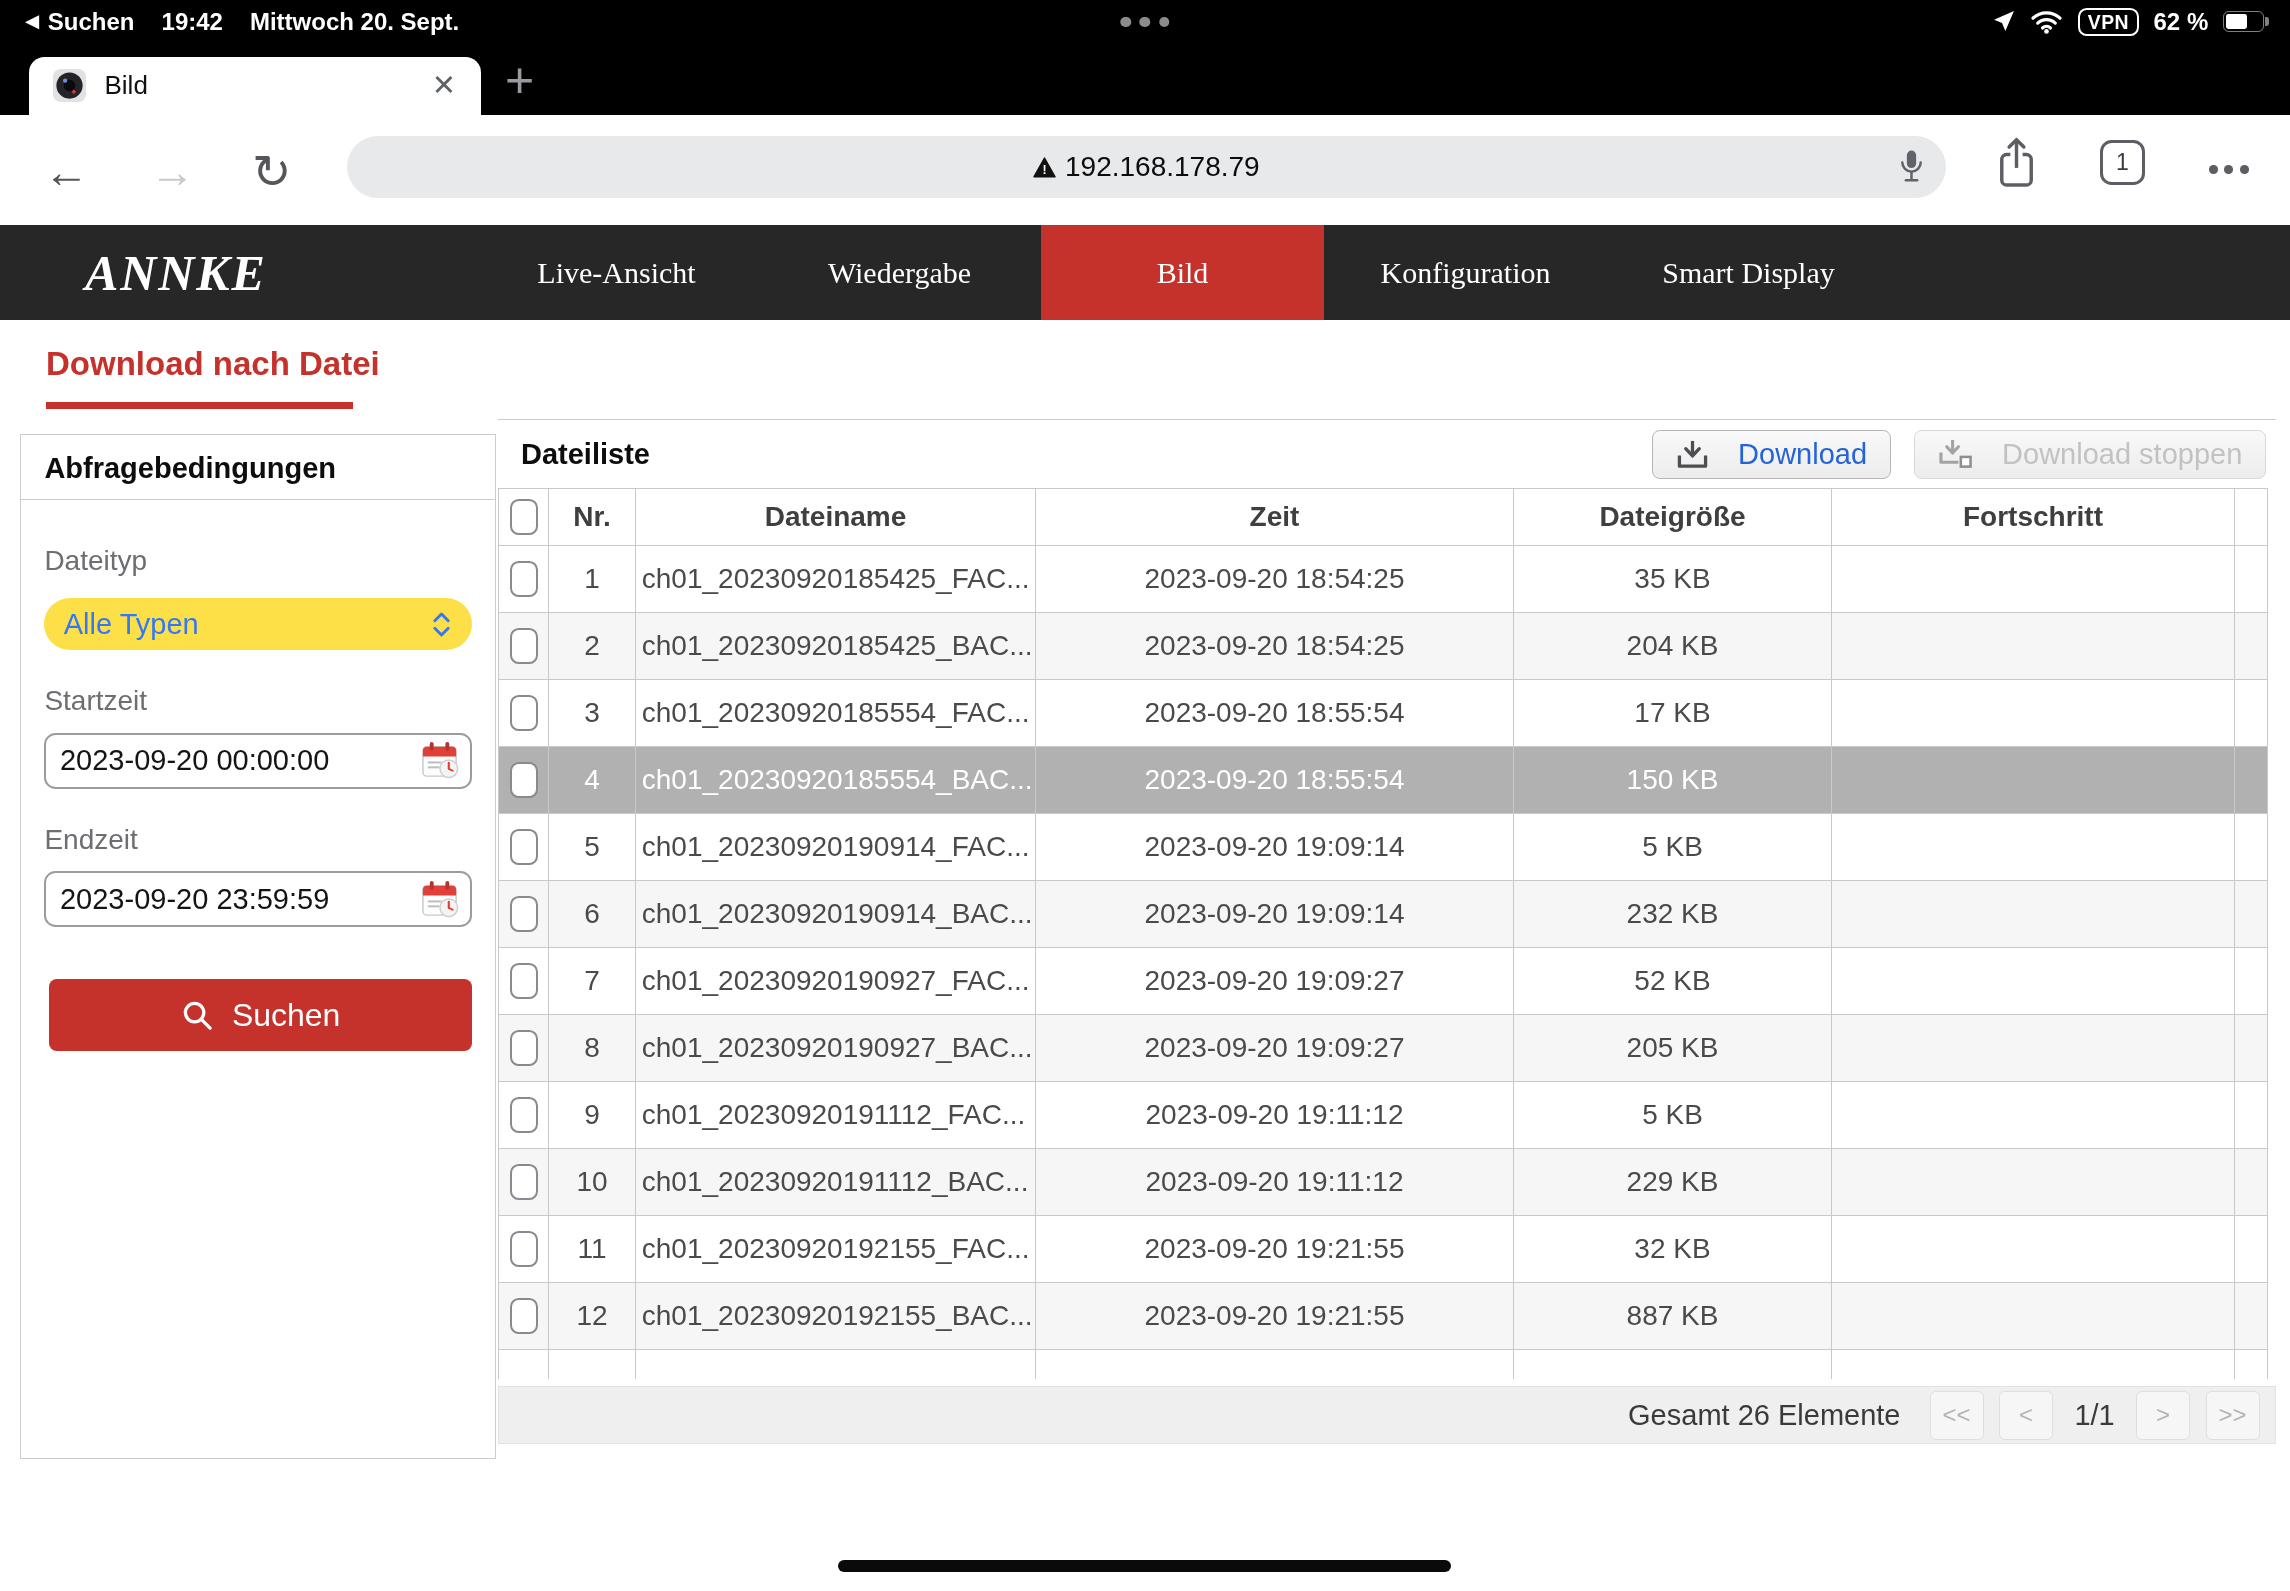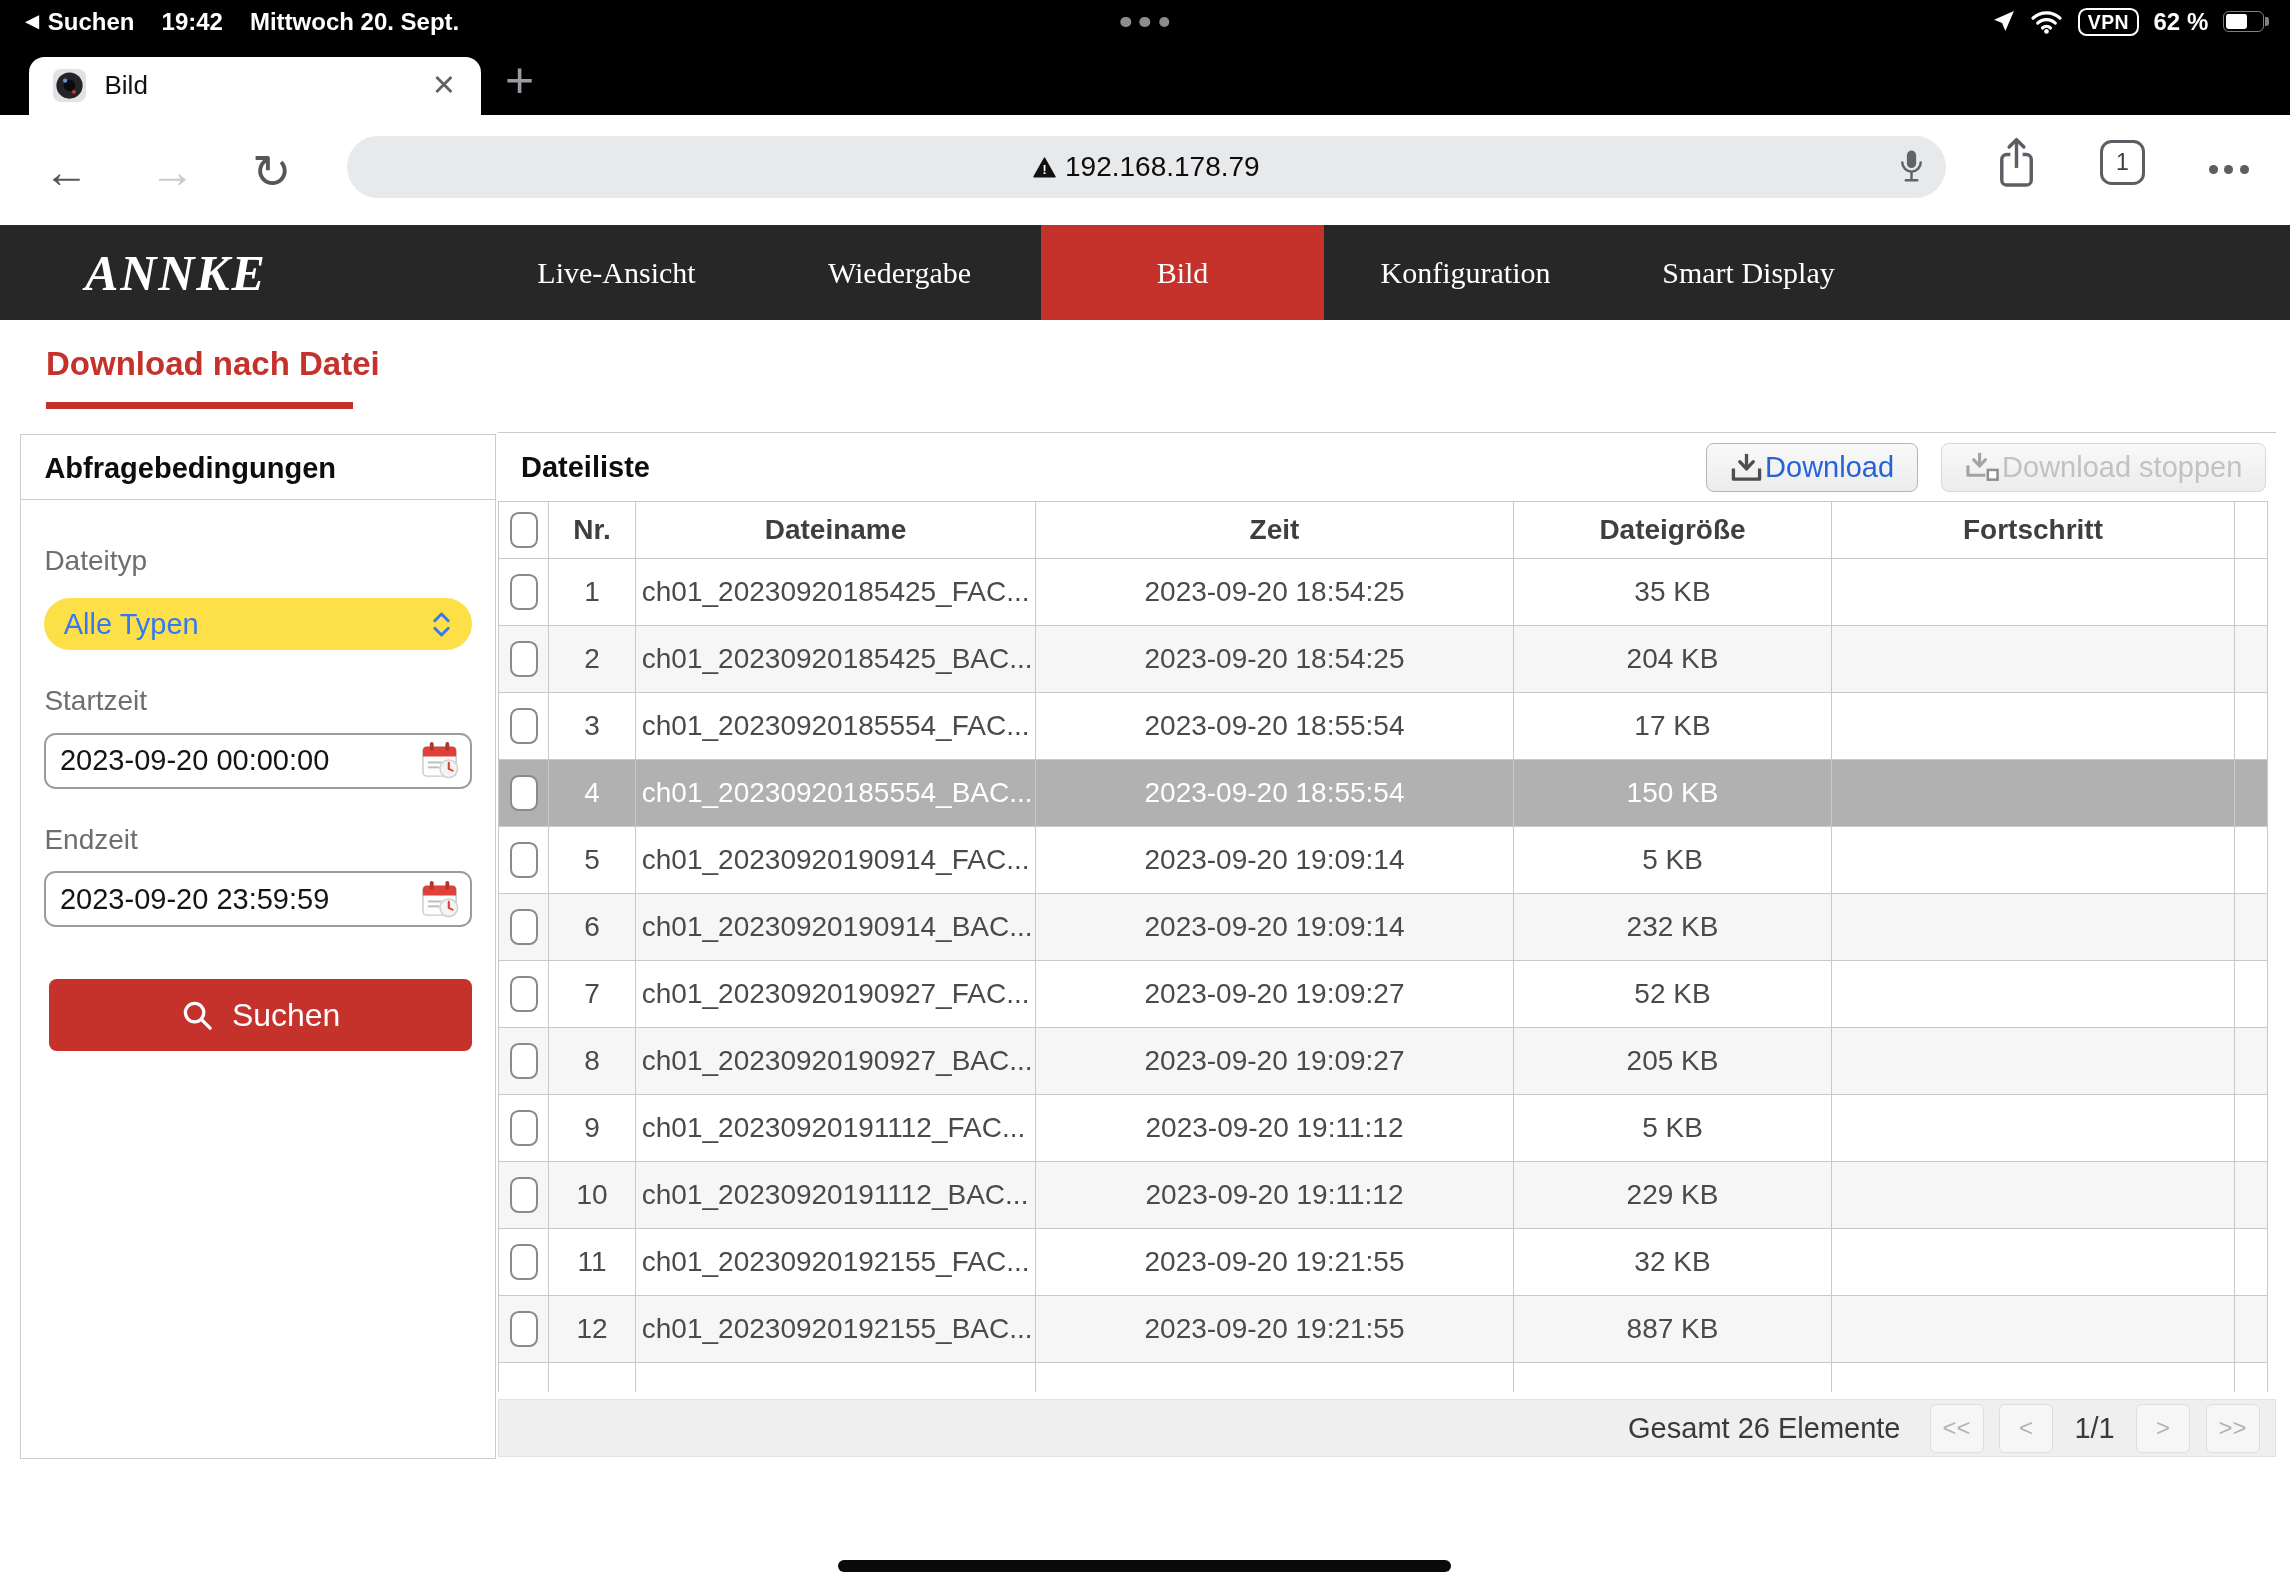--- a/index.html
+++ b/index.html
@@ -74,26 +74,26 @@
              align-items:center;padding:0 19.4px;font-size:29px;color:#3478f6;}
   .selectbox .chev{margin-left:auto;display:flex;}
   .dateinput{margin:15.5px 23px 0;height:56px;border:2.4px solid #9b9ba0;border-radius:11.6px;display:flex;
              align-items:center;padding:0 9.7px 0 13.6px;font-size:29px;color:#141414;box-sizing:border-box;background:#fff;}
   .dateinput .cal{margin-left:auto;display:flex;}
   .searchbtn{margin:52px 23px 0 28px;width:423px;height:72px;background:#c5322c;border:none;border-radius:7.8px;
              color:#fff;font-size:32px;display:flex;align-items:center;justify-content:center;gap:17.5px;
              font-family:inherit;}
 
   
-  .rightpanel{position:absolute;left:498px;top:432px;width:1778px;height:1025px;border-top:1.9px solid #ccc;
+  .rightpanel{position:absolute;left:498px;top:419px;width:1778px;height:1025px;border-top:1.9px solid #ccc;
               box-sizing:border-box;}
   .listhead{height:68px;display:flex;align-items:center;}
   .listhead h2{margin:0 0 0 23px;font-size:29px;color:#0d0d0d;}
   .actions{margin-left:auto;display:flex;gap:23px;margin-right:9.7px;}
-  .actbtn{height:49px;display:flex;align-items:center;gap:2px;padding:0 23px;font-size:29px;
+  .actbtn{height:49px;display:flex;align-items:center;gap:29px;padding:0 23px;font-size:29px;
           border-radius:7.8px;background:linear-gradient(#f9f9f9,#ececec);font-family:inherit;}
   .dl{border:1.9px solid #b5b5b5;color:#2563d9;}
   .dlstop{border:1.9px solid #d8d8d8;color:#c2c2c2;}
 
   .tablewrap{height:891px;overflow:hidden;}
   table.files{border-collapse:collapse;width:1770px;table-layout:fixed;}
   .files th,.files td{border:1.9px solid #c9c9c9;padding:0;text-align:center;overflow:hidden;white-space:nowrap;}
   .files th{height:56px;font-size:28px;font-weight:bold;color:#3f3f3f;background:#fff;}
   .files td{height:66px;font-size:28px;color:#4a4a4a;background:#fff;}
   .files tr.stripe td{background:#f6f6f6;}

